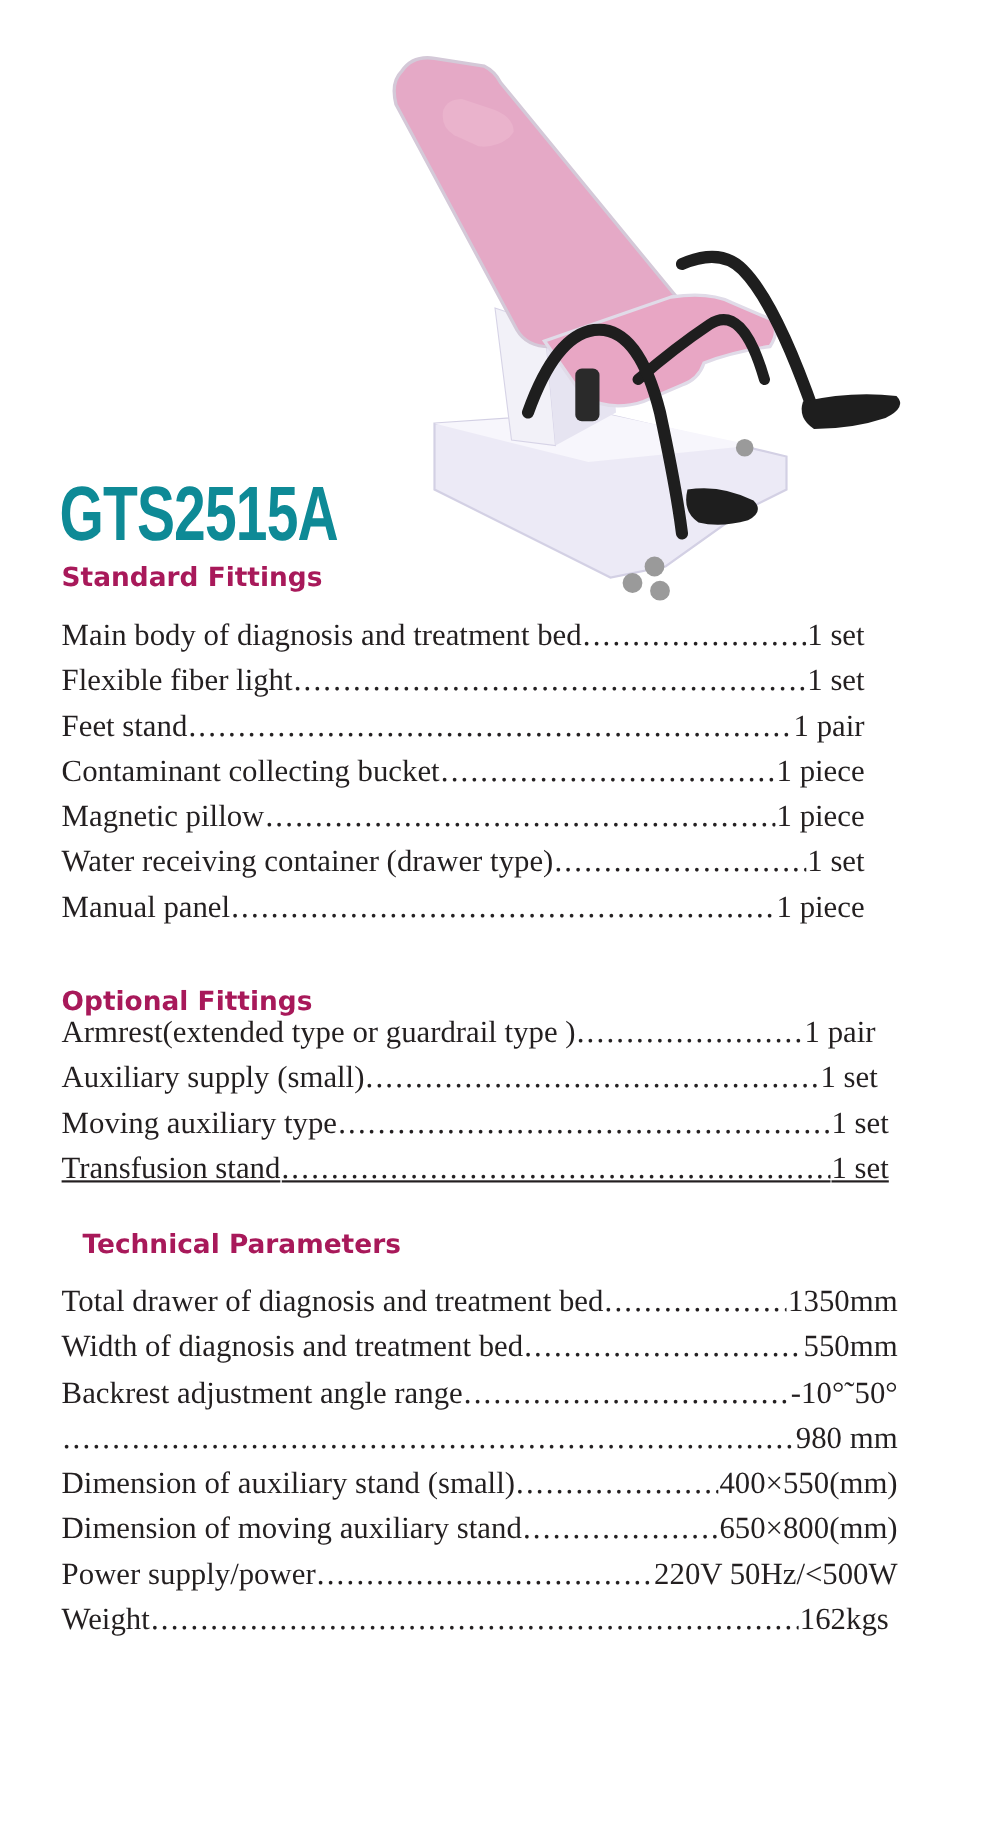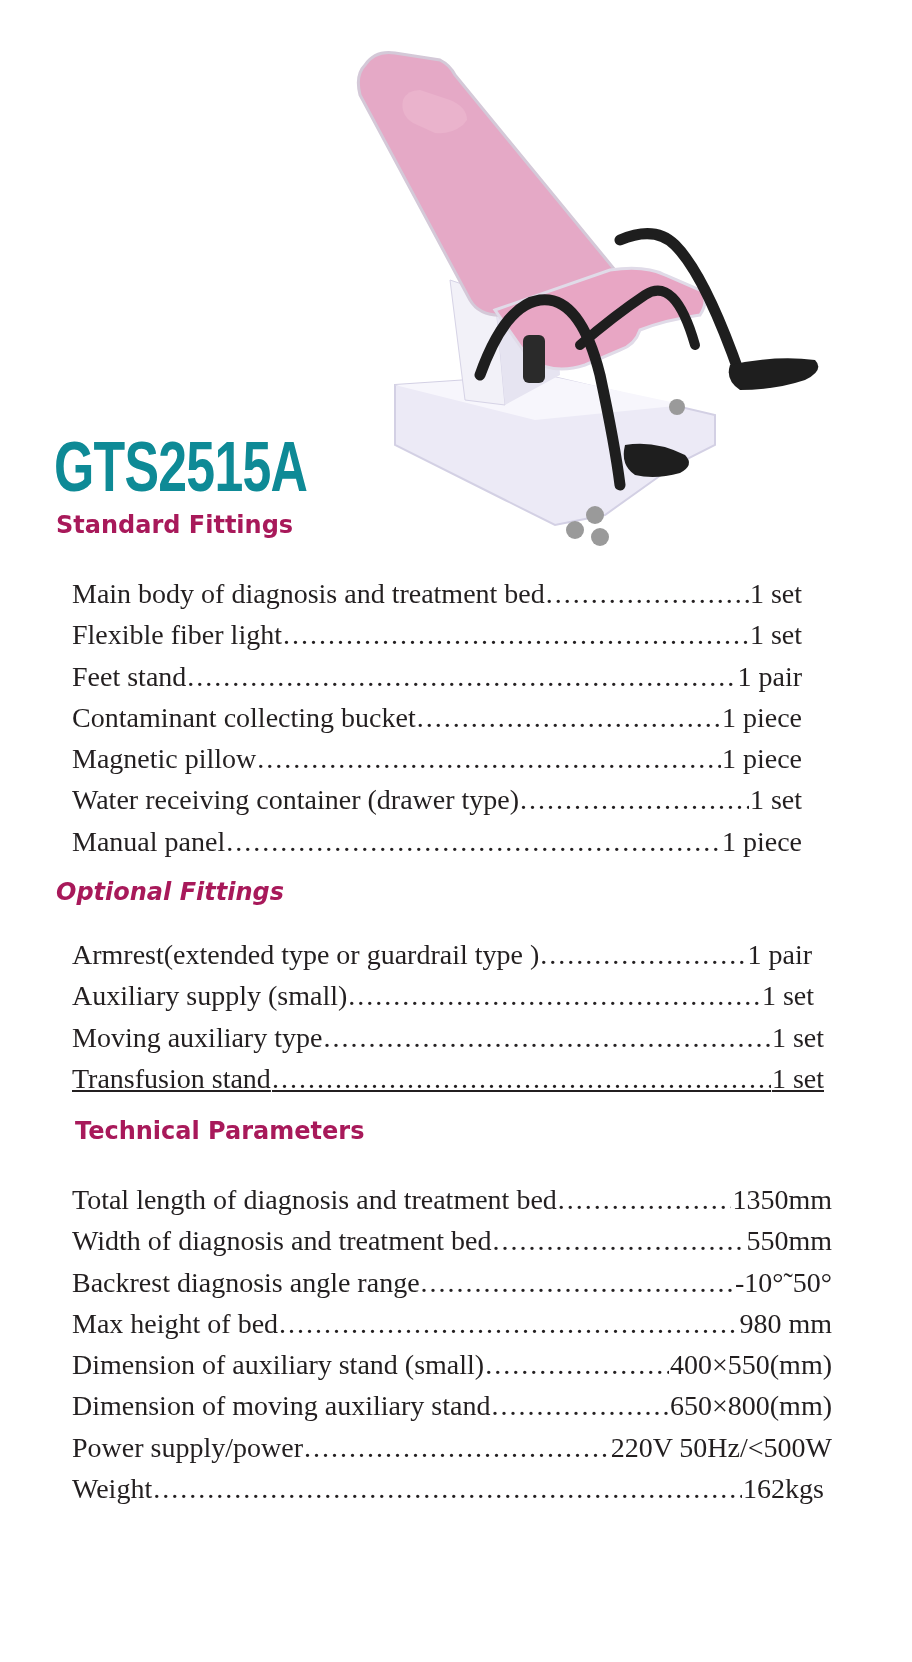--- a/index.html
+++ b/index.html
@@ -4,21 +4,21 @@
 <style>
   html, body { margin:0; padding:0; background:#ffffff; }
   body { width:912px; height:1662px; position:relative; overflow:hidden;
          font-family:"Liberation Serif", serif; color:#231f20; }
   .product-image { position:absolute; left:355px; top:45px; width:520px; height:510px; }
   .model { position:absolute; left:54px; top:432px; font-family:"Liberation Sans", sans-serif;
            font-weight:bold; font-size:70px; line-height:70px; color:#0e8a96;
            transform:scaleX(0.74); transform-origin:left top; letter-spacing:-1px; }
   .section-title { position:absolute; left:56px; font-family:"DejaVu Sans", sans-serif;
                    font-weight:bold; font-size:24px; color:#a8195a; letter-spacing:0px; }
-  .list { position:absolute; left:56px; margin:16px; padding:0; list-style:none; }
+  .list { position:absolute; left:56px; margin:0; padding:0; list-style:none; }
   .row { display:flex; align-items:baseline; height:41.3px; font-size:28px; line-height:41px; white-space:nowrap; }
   .row .label { flex:0 0 auto; }
   .row .dots { flex:1 1 auto; overflow:hidden; white-space:nowrap; letter-spacing:2px; color:#231f20; margin:0 1px; }
   .row .dots::after { content:"......................................................................................................................................................"; }
   .row .value { flex:0 0 auto; }
 </style>
 </head>
 <body>
 
 <svg class="product-image" viewBox="0 0 520 510" xmlns="http://www.w3.org/2000/svg">
@@ -84,21 +84,21 @@
       <span class="dots"></span>
       <span class="value">1 set</span>
     </li>
   <li class="row">
       <span class="label">Manual  panel</span>
       <span class="dots"></span>
       <span class="value">1  piece</span>
     </li>
 </ul>
 
-<div class="section-title" style="top:878px;font-style:italic;">Optional  Fittings</div>
+<div class="section-title" style="top:896px;">Optional  Fittings</div>
 <ul class="list" style="top:918px; width:740px;">
   <li class="row" style="width:740px;font-family:Liberation Serif, serif;">
       <span class="label">Armrest(extended type or guardrail type )</span>
       <span class="dots"></span>
       <span class="value">1 pair</span>
     </li>
   <li class="row" style="width:742px;">
       <span class="label">Auxiliary supply (small)</span>
       <span class="dots"></span>
       <span class="value">1 set</span>
@@ -111,36 +111,35 @@
   <li class="row" style="width:752px;text-decoration:underline;">
       <span class="label">Transfusion stand</span>
       <span class="dots"></span>
       <span class="value">1 set</span>
     </li>
 </ul>
 
 <div class="section-title" style="top:1117px;margin-left:19px;">Technical  Parameters</div>
 <ul class="list" style="top:1163px; width:760px;">
   <li class="row">
-      <span class="label">Total length of diagnosis and treatment bed</span>
+      <span class="label">Total drawer of diagnosis and treatment bed</span>
       <span class="dots"></span>
       <span class="value">1350mm</span>
     </li>
   <li class="row">
       <span class="label">Width of diagnosis and treatment bed</span>
       <span class="dots"></span>
       <span class="value">550mm</span>
     </li>
   <li class="row">
-      <span class="label">Backrest diagnosis angle range</span>
+      <span class="label">Backrest adjustment angle range</span>
       <span class="dots"></span>
       <span class="value">-10°˜50°</span>
     </li>
   <li class="row">
-      <span class="label">Max height of bed</span>
       <span class="dots"></span>
       <span class="value">980 mm</span>
     </li>
   <li class="row">
       <span class="label">Dimension of auxiliary stand (small) </span>
       <span class="dots"></span>
       <span class="value">400×550(mm)</span>
     </li>
   <li class="row">
       <span class="label">Dimension of moving auxiliary stand</span>

